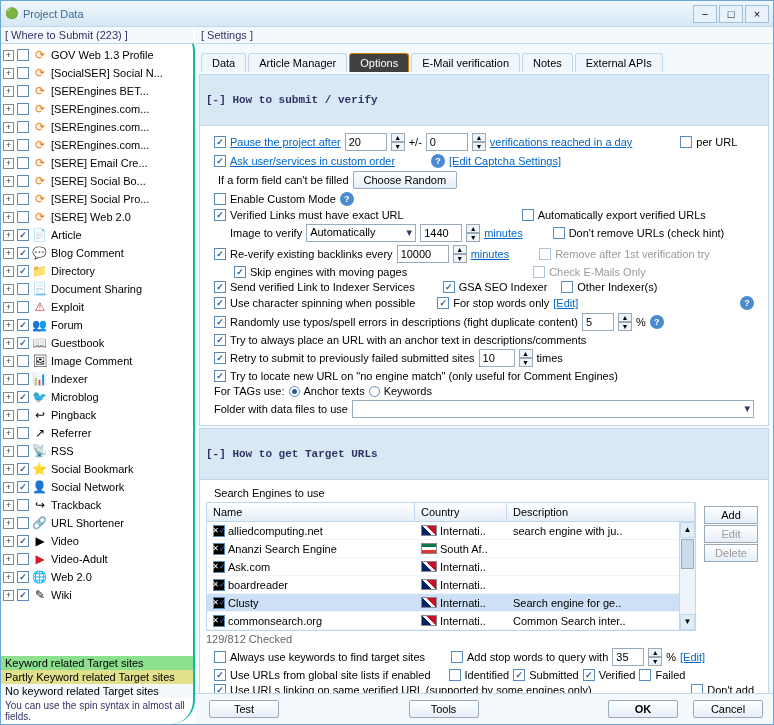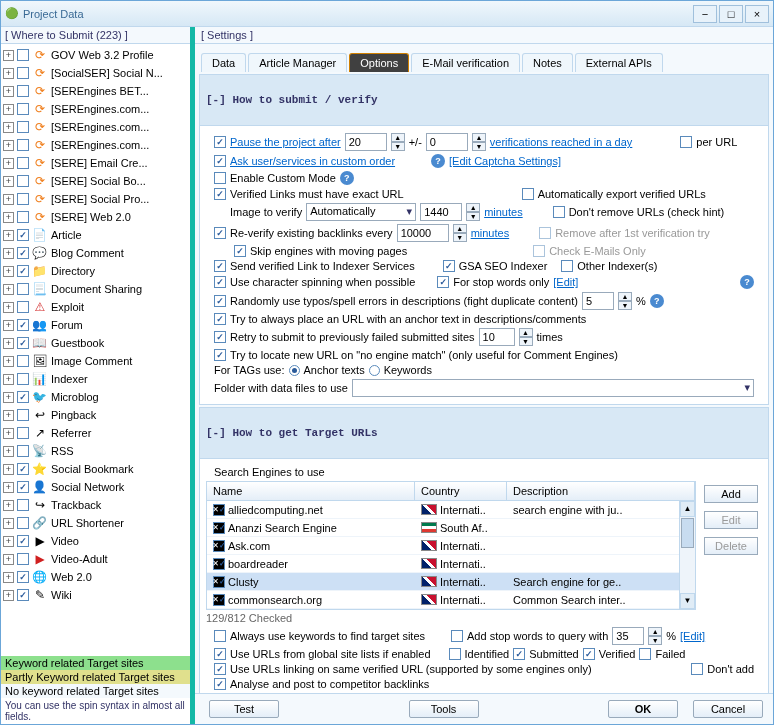--- a/index.html
+++ b/index.html
@@ -4,21 +4,21 @@
 <style>
 * { box-sizing: border-box; margin: 0; padding: 0; font-family: Tahoma, sans-serif; font-size: 11px; }
 body { background: #e8f2fa; width: 774px; height: 725px; overflow: hidden; }
 .window { width: 774px; height: 725px; border: 1px solid #6ba6d8; background: #fff; display: flex; flex-direction: column; }
 .titlebar { height: 26px; background: linear-gradient(to bottom, #f0f7fc, #d6e8f5); display: flex; align-items: center; padding: 0 4px; border-bottom: 1px solid #c0d8ed; }
 .titlebar .icon { width: 14px; height: 14px; margin-right: 4px; }
 .titlebar .title { color: #3a6a95; flex: 1; }
 .winbtns { display: flex; gap: 2px; }
 .winbtn { width: 24px; height: 18px; border: 1px solid #a0c0dc; background: #e8f2fa; display: flex; align-items: center; justify-content: center; cursor: pointer; }
 .body { flex: 1; display: flex; overflow: hidden; }
-.sidebar { width: 194px; border-right: 5px solid #14b8a6; display: flex; flex-direction: column; background: #fff; }
+.sidebar { width: 194px; border-right: 2px solid #14b8a6; display: flex; flex-direction: column; background: #fff; border-radius: 24px; }
 .sidehead { padding: 2px 4px; border-bottom: 1px solid #c0d8ed; color: #336; background: #f4f9fd; }
 .tree { flex: 1; overflow-y: auto; overflow-x: hidden; padding: 2px; }
 .tree-item { display: flex; align-items: center; height: 18px; gap: 3px; white-space: nowrap; }
 .plus { width: 11px; height: 11px; border: 1px solid #888; display: flex; align-items: center; justify-content: center; font-size: 9px; color: #444; flex-shrink: 0; }
 .cb { width: 12px; height: 12px; border: 1px solid #5a8abb; flex-shrink: 0; display: flex; align-items: center; justify-content: center; font-size: 9px; background: #fff; }
 .cb.checked::after { content: "✓"; color: #2a5a9a; font-weight: bold; }
 .ticon { width: 16px; height: 16px; flex-shrink: 0; display: flex; align-items: center; justify-content: center; font-size: 12px; }
 .legend { font-size: 10px; }
 .leg { padding: 1px 4px; }
 .lg1 { background: #8de08d; }
@@ -45,21 +45,21 @@
 .grid { border: 1px solid #c0d8ed; background: #fff; }
 .grid-head { display: flex; background: linear-gradient(#fff,#e4eef8); border-bottom: 1px solid #c0d8ed; }
 .gh { padding: 3px 6px; border-right: 1px solid #c0d8ed; }
 .grid-body { max-height: 112px; overflow-y: auto; }
 .gr { display: flex; border-bottom: 1px solid #eef4fa; padding: 1px 0; height: 18px; align-items: center; }
 .gr.sel { background: #cde0f5; }
 .gc { padding: 1px 6px; overflow: hidden; text-overflow: ellipsis; white-space: nowrap; display: flex; align-items: center; gap: 3px; }
 .flag { width: 16px; height: 11px; display: inline-block; background: #ccc; border: 1px solid #888; flex-shrink: 0; }
 .flag.uk { background: linear-gradient(45deg, #012169 40%, #fff 40%, #fff 60%, #C8102E 60%); }
 .flag.sa { background: linear-gradient(to bottom, #007a4d 33%, #fff 33%, #fff 66%, #de3831 66%); }
-.sidebtns { display: flex; flex-direction: column; gap: 8px; padding: 4px; }
+.sidebtns { display: flex; flex-direction: column; gap: 1px; padding: 4px; }
 .sidebtn { padding: 2px 8px; border: 1px solid #9ab; background: linear-gradient(#fff,#e4eef8); cursor: pointer; text-align: center; width: 54px; }
 .sidebtn.dis { color: #999; }
 .footer { display: flex; justify-content: flex-end; gap: 15px; padding: 6px 10px; border-top: 1px solid #c0d8ed; background: #f4f9fd; align-items: center; }
 .radio { width: 11px; height: 11px; border: 1px solid #5a8abb; border-radius: 50%; display: inline-flex; align-items: center; justify-content: center; }
 .radio.on::after { content: ""; width: 5px; height: 5px; background: #2a5a9a; border-radius: 50%; }
 .dd { border: 1px solid #9ab; height: 18px; padding: 1px 16px 1px 3px; background: #fff; position: relative; min-width: 80px; }
 .dd::after { content: "▾"; position: absolute; right: 3px; top: 1px; color: #336; }
 .flexgrow { flex: 1; }
 .gridwrap { display: flex; gap: 4px; }
 .scrollbar { width: 16px; background: #eef4fa; border-left: 1px solid #c0d8ed; display: flex; flex-direction: column; }
@@ -82,21 +82,21 @@
     </div>
   </div>
   <div class="body">
     <div class="sidebar">
       <div class="sidehead">[ Where to Submit  (223) ]</div>
       <div class="tree" id="tree">
           <div class="tree-item">
             <span class="plus">+</span>
     <span class="cb "></span>
     <span class="ticon orange">⟳</span>
-    <span>GOV Web 3.2 Profile</span>
+    <span>GOV Web 1.3 Profile</span>
           </div>
           <div class="tree-item">
             <span class="plus">+</span>
     <span class="cb "></span>
     <span class="ticon orange">⟳</span>
     <span>[SocialSER] Social N...</span>
           </div>
           <div class="tree-item">
             <span class="plus">+</span>
     <span class="cb "></span>
@@ -314,20 +314,24 @@
                 <span>per URL</span>
             </div>
             <div class="row">
               <span class="cb checked"></span>
               <span class="link">Ask user/services in custom order</span>
               <span style="margin-left:28px"></span>
                 <span class="help">?</span>
               <span class="link">[Edit Captcha Settings]</span>
             </div>
             <div class="row">
+              <span style="margin-left:4px">If a form field can't be filled</span>
+              <button class="btn">Choose Random</button>
+            </div>
+            <div class="row">
               <span class="cb"></span>
                 <span>Enable Custom Mode</span>
               <span class="help">?</span>
             </div>
             <div class="row">
               <span class="cb checked"></span>
                 <span>Verified Links must have exact URL</span>
               <span style="margin-left:110px"></span>
               <span class="cb"></span>
                 <span>Automatically export verified URLs</span>

